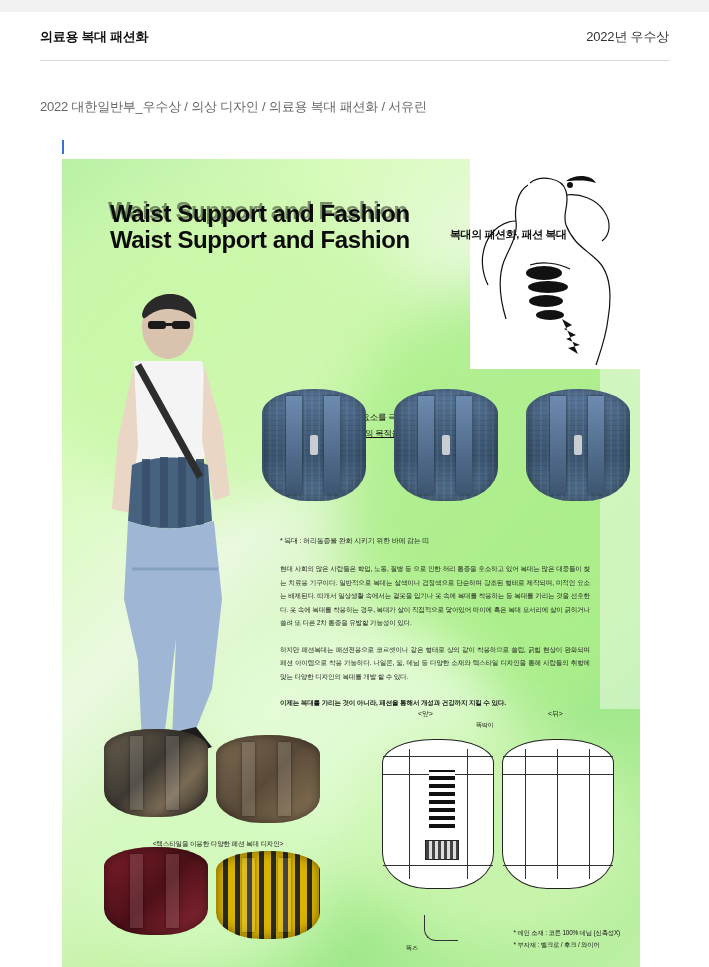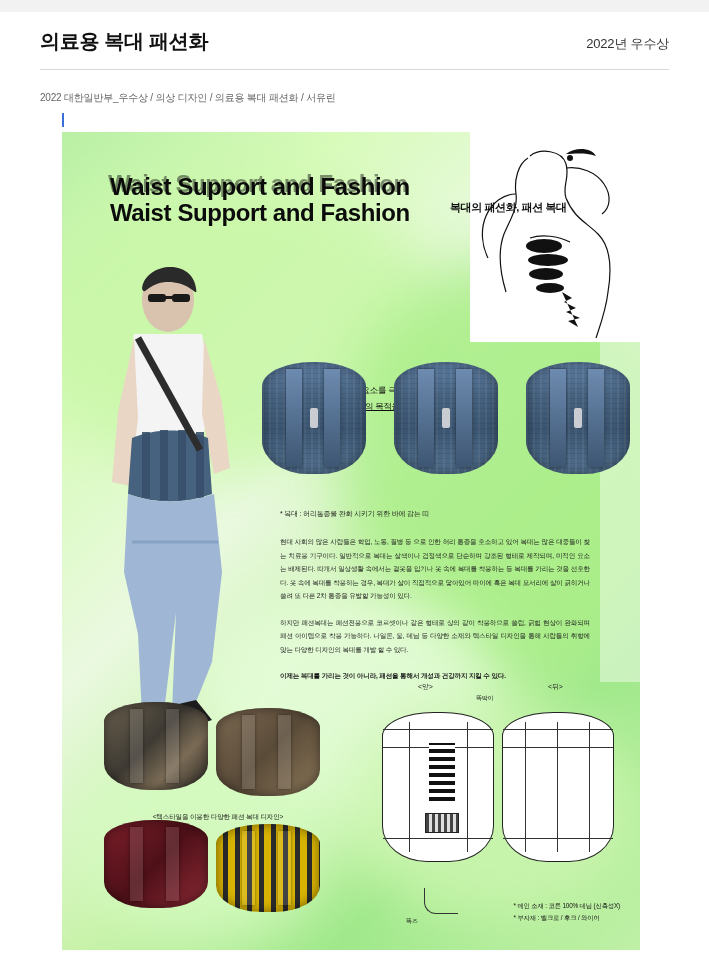--- a/index.html
+++ b/index.html
@@ -24,34 +24,34 @@
   .header {
     margin: 0 40px;
     padding-top: 16px;
     padding-bottom: 14px;
     border-bottom: 1px solid #d8d8d8;
     display: flex;
     align-items: baseline;
     justify-content: space-between;
   }
   .header-title {
-    font-size: 20px;
+    font-size: 13px;
     font-weight: bold;
     color: #111111;
     letter-spacing: -0.3px;
   }
   .header-award {
     font-size: 13px;
     color: #333333;
     letter-spacing: -0.2px;
   }
   .breadcrumb {
-    margin: 0 40px;
+    margin: 16px 40px;
     padding-top: 21px;
-    font-size: 10px;
+    font-size: 13px;
     color: #666666;
     letter-spacing: -0.2px;
   }
   .content-wrap {
     margin: 0 40px;
     padding-top: 8px;
     position: relative;
   }
   .caret {
     width: 2px;

